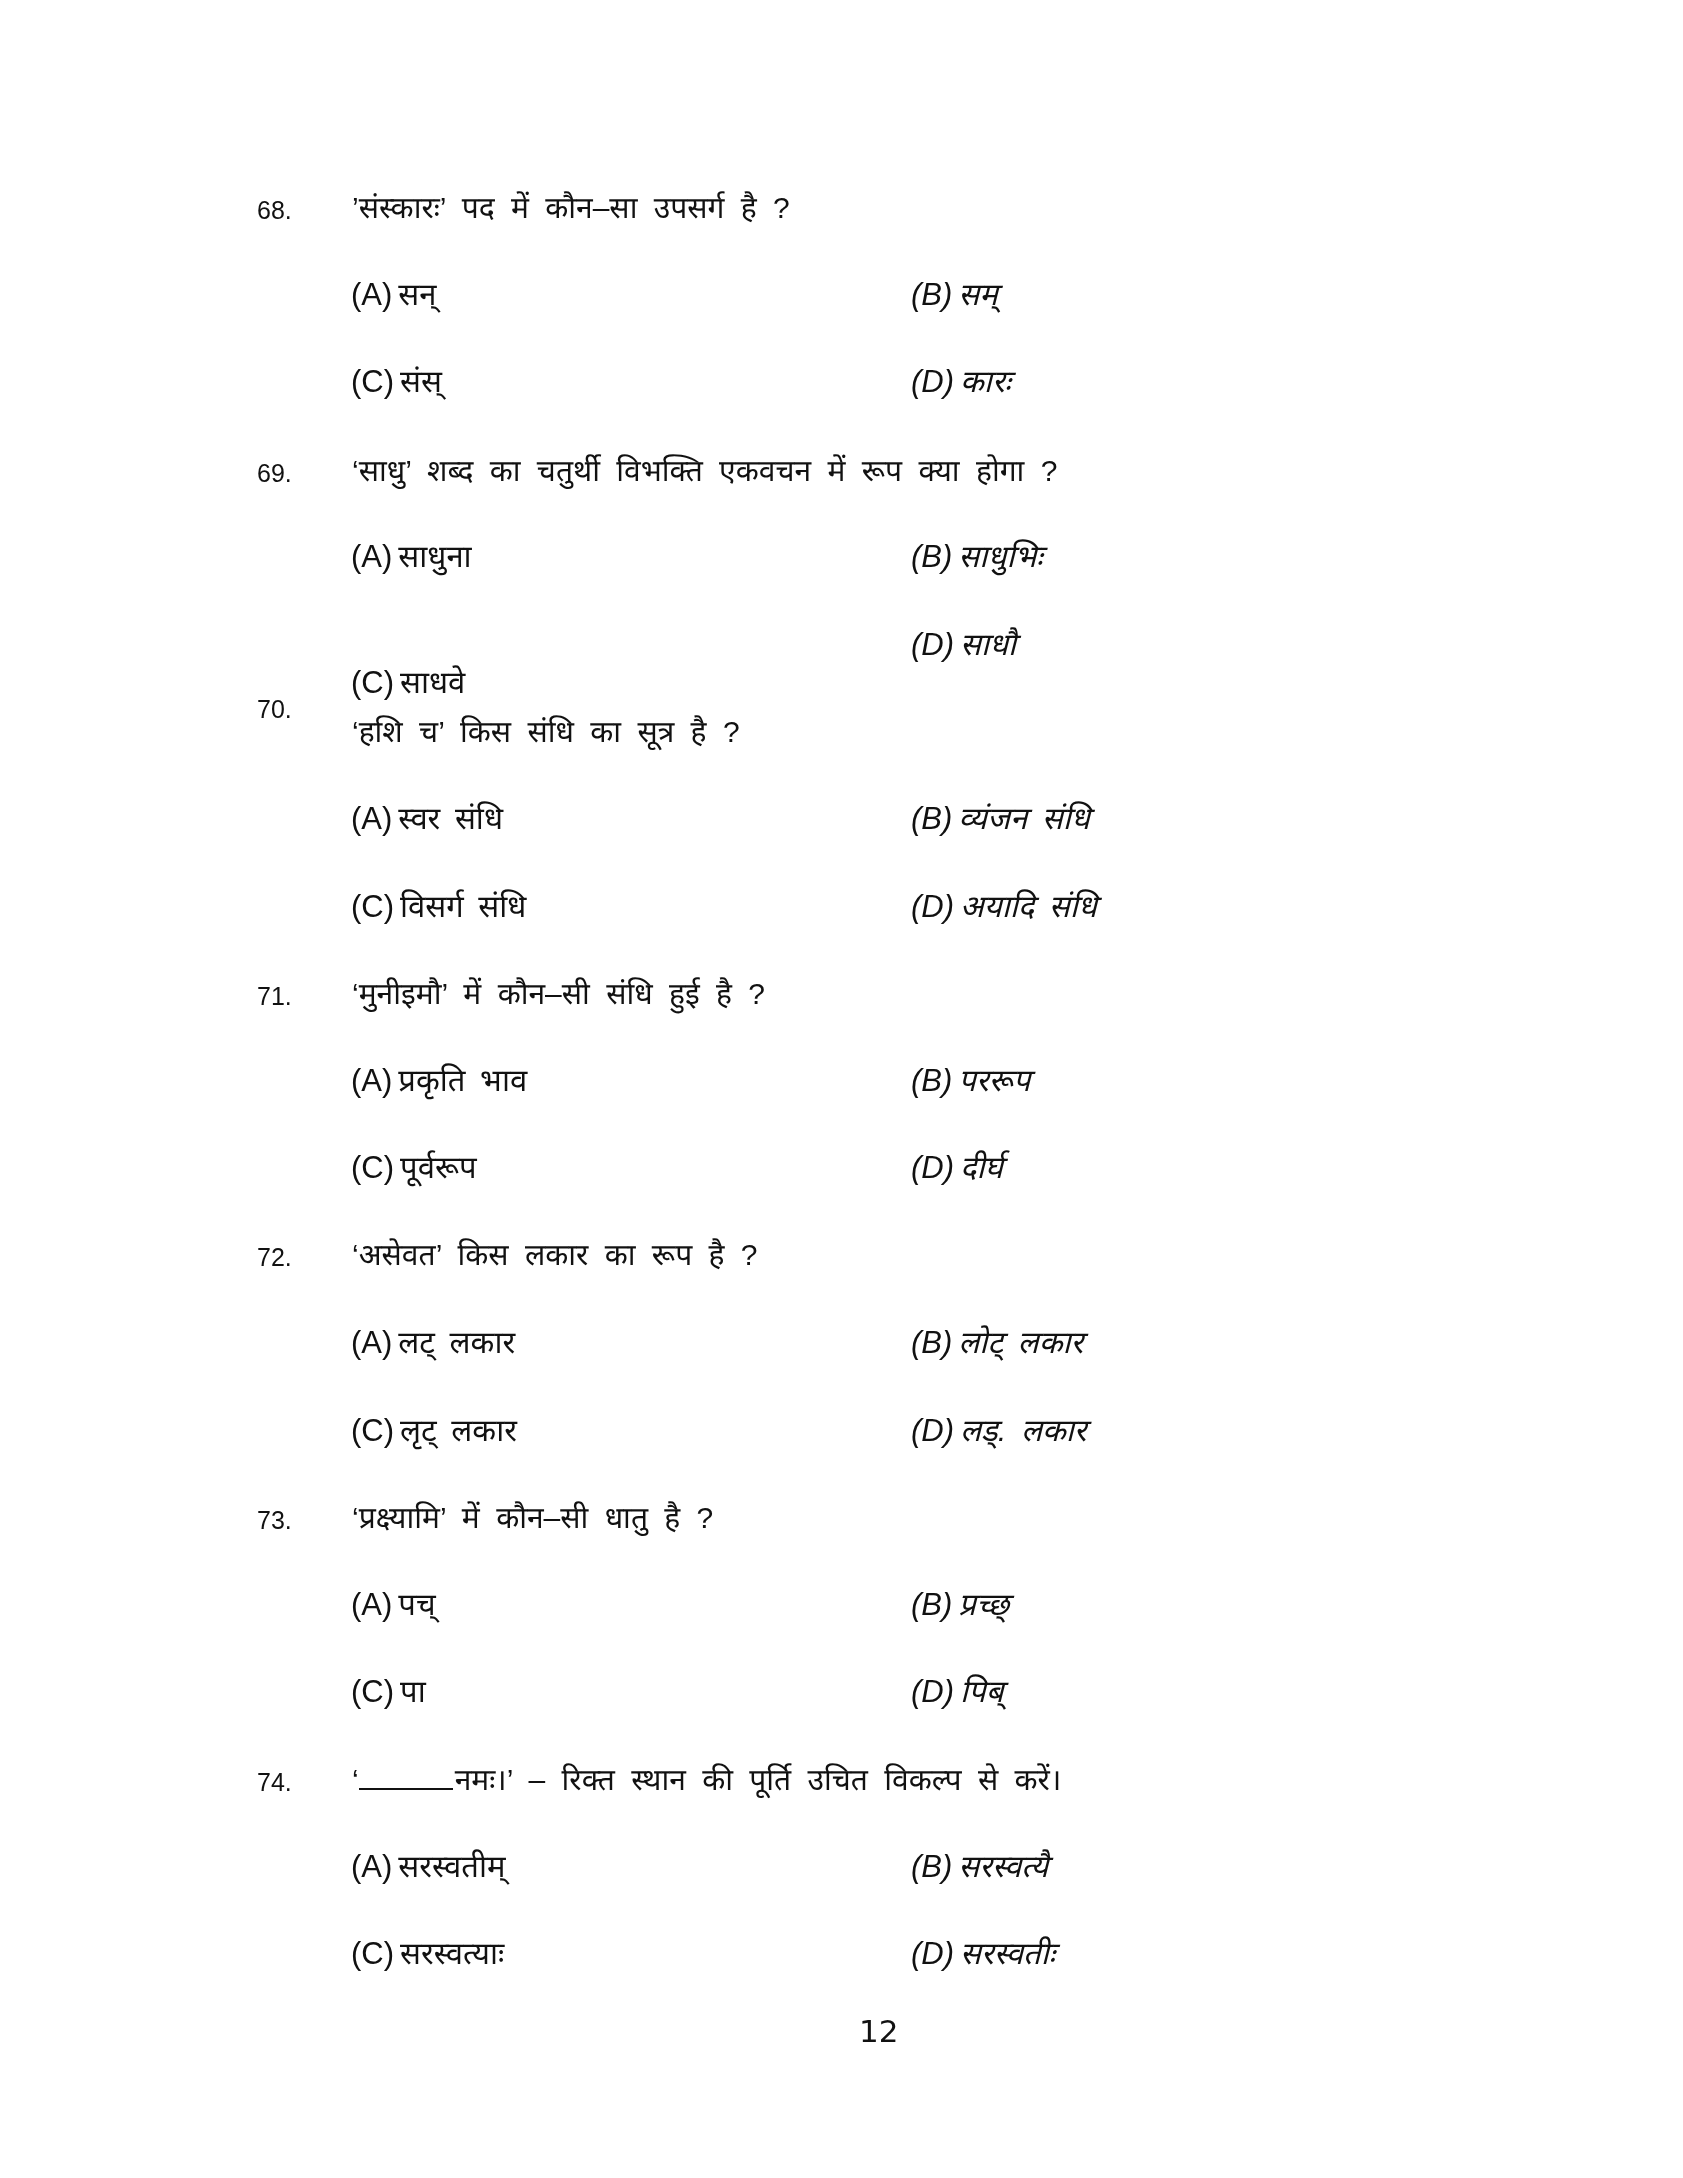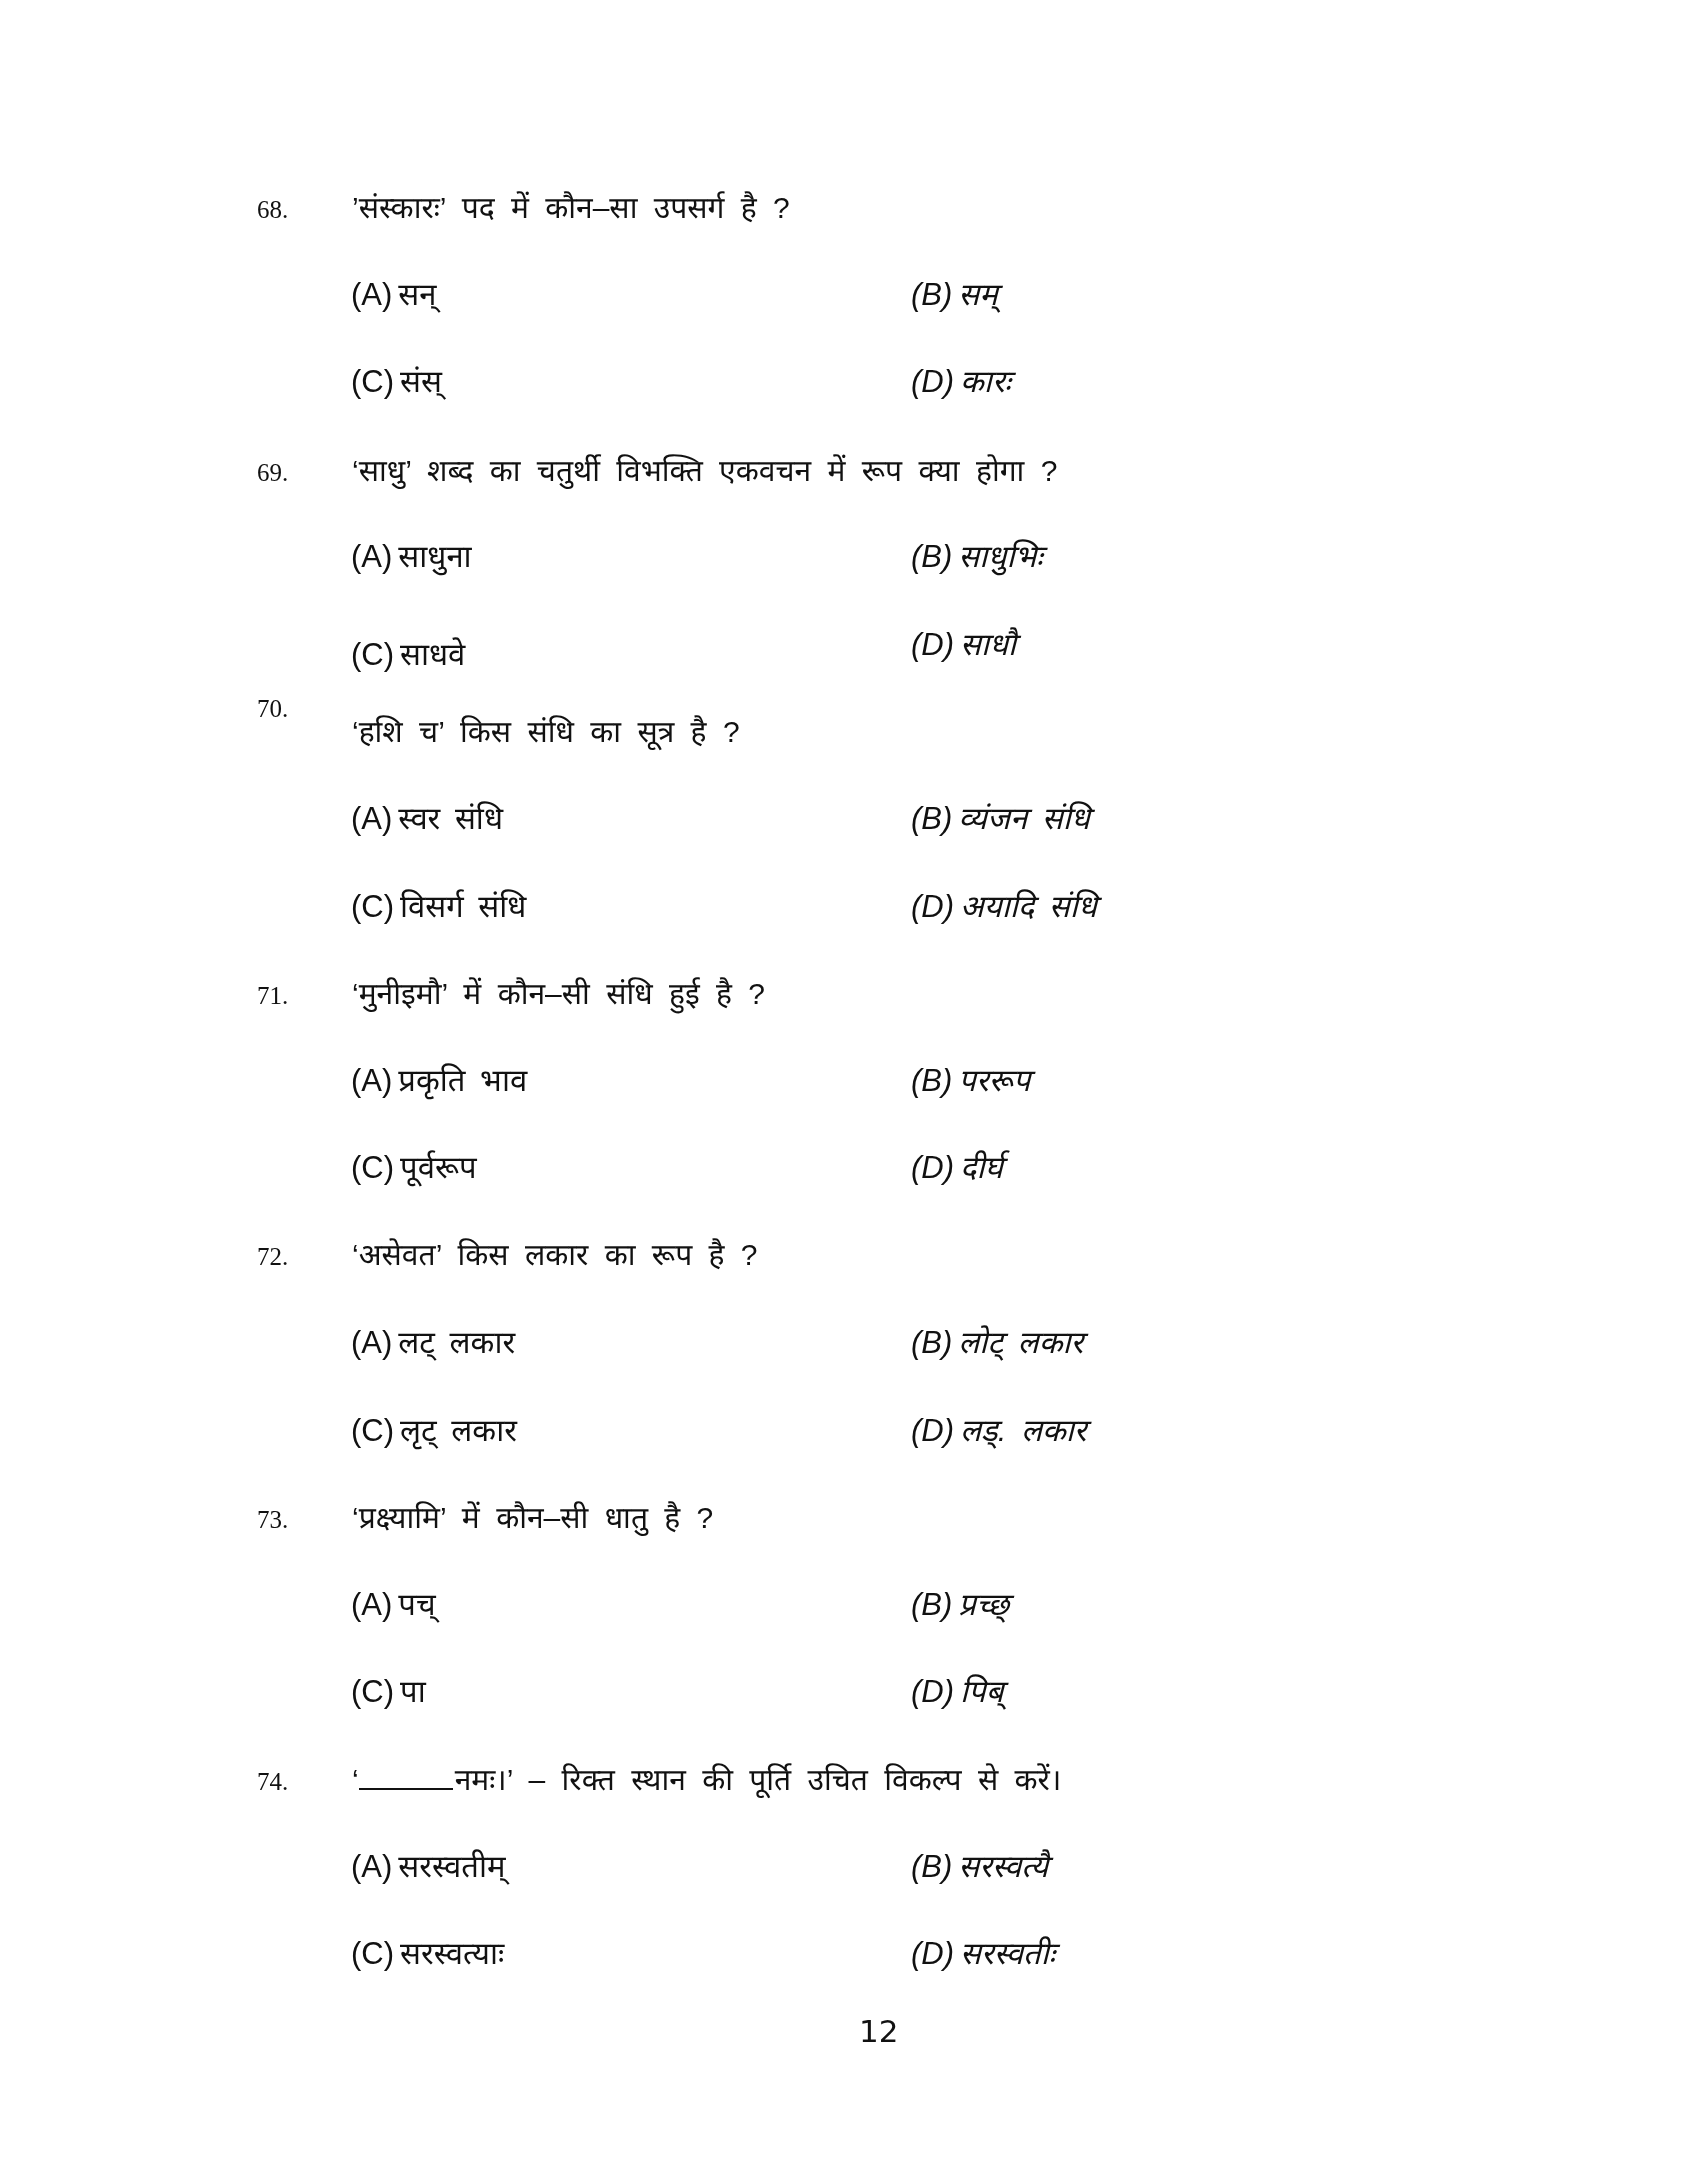--- a/index.html
+++ b/index.html
@@ -22,21 +22,20 @@
       height: 2178px;
       background: #ffffff;
     }
     .q-num {
       position: absolute;
       left: 257px;
       font-size: 25px;
       line-height: 30px;
       transform: translateY(-50%);
       white-space: nowrap;
-      font-family: Liberation Serif, serif;
     }
     .q-text {
       position: absolute;
       left: 352px;
       font-size: 30px;
       line-height: 40px;
       transform: translateY(-50%);
       white-space: nowrap;
       word-spacing: 8px;
     }
@@ -82,21 +81,21 @@
     <div class="opt col-b" style="top:295px"><span class="opt-label">(B)</span><span>सम्</span></div>
     <div class="opt col-a" style="top:382px"><span class="opt-label">(C)</span><span>संस्</span></div>
     <div class="opt col-b" style="top:382px"><span class="opt-label">(D)</span><span>कारः</span></div>
   </div>
 
   <div>
     <span class="q-num" style="top:473px">69.</span>
     <span class="q-text" style="top:471px">‘साधु’ शब्द का चतुर्थी विभक्ति एकवचन में रूप क्या होगा ?</span>
     <div class="opt col-a" style="top:557px"><span class="opt-label">(A)</span><span>साधुना</span></div>
     <div class="opt col-b" style="top:557px"><span class="opt-label">(B)</span><span>साधुभिः</span></div>
-    <div class="opt col-a" style="top:655px"><span class="opt-label">(C)</span><span>साधवे</span></div>
+    <div class="opt col-a" style="top:683px"><span class="opt-label">(C)</span><span>साधवे</span></div>
     <div class="opt col-b" style="top:645px"><span class="opt-label">(D)</span><span>साधौ</span></div>
   </div>
 
   <div>
     <span class="q-num" style="top:709px">70.</span>
     <span class="q-text" style="top:732px">‘हशि च’ किस संधि का सूत्र है ?</span>
     <div class="opt col-a" style="top:819px"><span class="opt-label">(A)</span><span>स्वर संधि</span></div>
     <div class="opt col-b" style="top:819px"><span class="opt-label">(B)</span><span>व्यंजन संधि</span></div>
     <div class="opt col-a" style="top:907px"><span class="opt-label">(C)</span><span>विसर्ग संधि</span></div>
     <div class="opt col-b" style="top:907px"><span class="opt-label">(D)</span><span>अयादि संधि</span></div>

